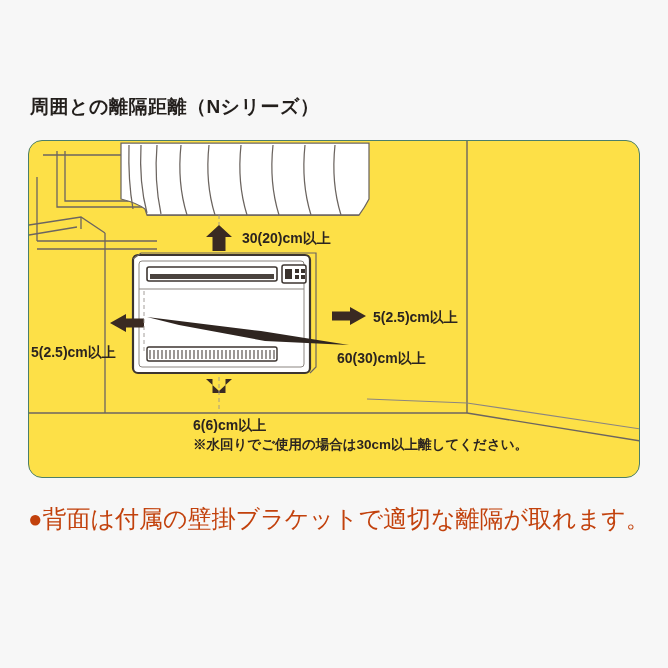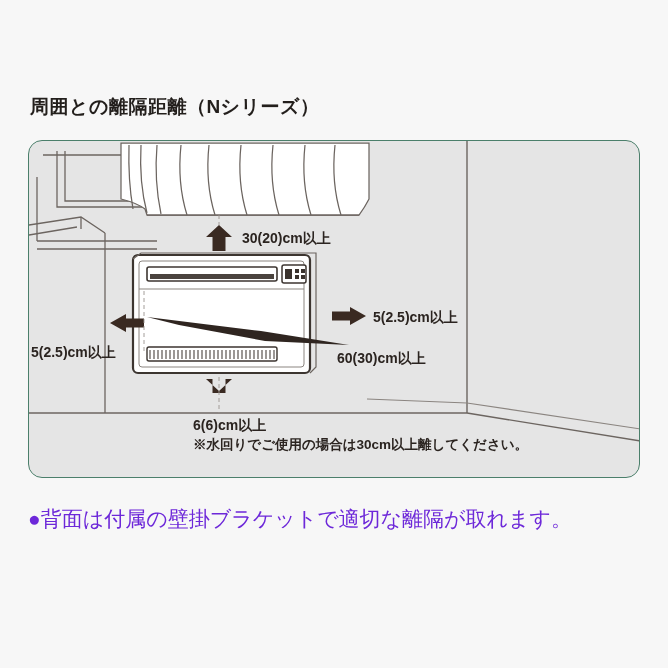--- a/index.html
+++ b/index.html
@@ -32,41 +32,41 @@
   }
   .diagram-frame {
     position: absolute;
     left: 28px;
     top: 140px;
     width: 612px;
     height: 338px;
     box-sizing: border-box;
     border: 1.5px solid #4b7f6b;
     border-radius: 14px;
-    background: #e5e5e5;
+    background: #fde047;
     overflow: hidden;
   }
   .diagram-svg {
     position: absolute;
     left: 0;
     top: 0;
     width: 612px;
     height: 338px;
     display: block;
   }
   .note-list {
     position: absolute;
     left: 28px;
     top: 500px;
     width: 620px;
   }
   .note-line {
-    font-size: 21px;
+    font-size: 24px;
     line-height: 38px;
-    color: #6d28d9;
+    color: #c2410c;
     white-space: nowrap;
   }
 </style>
 </head>
 <body>
 
 <div class="page">
 
   <h2 class="page-title">周囲との離隔距離（Nシリーズ）</h2>
 

